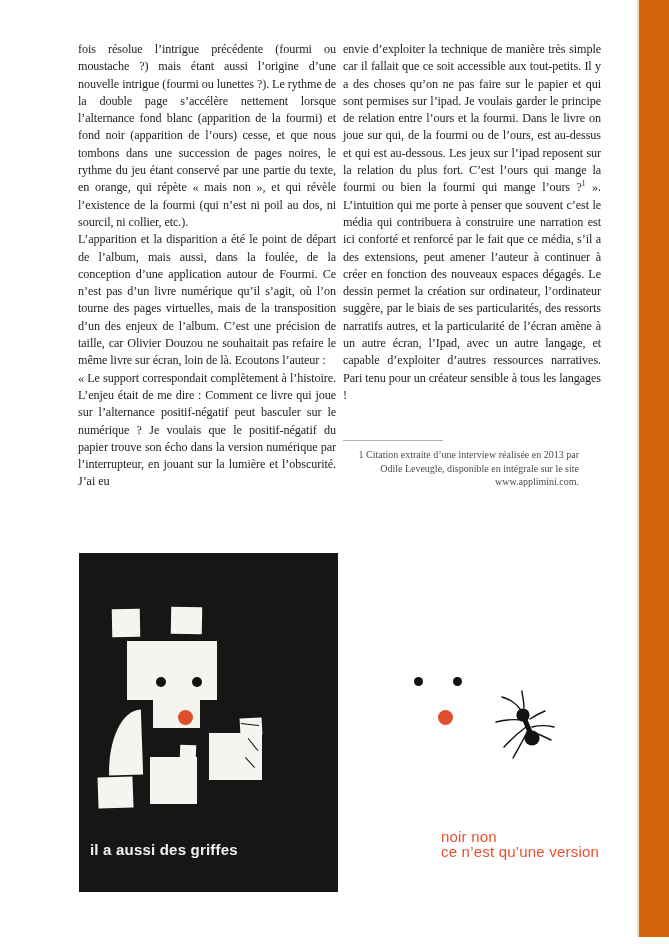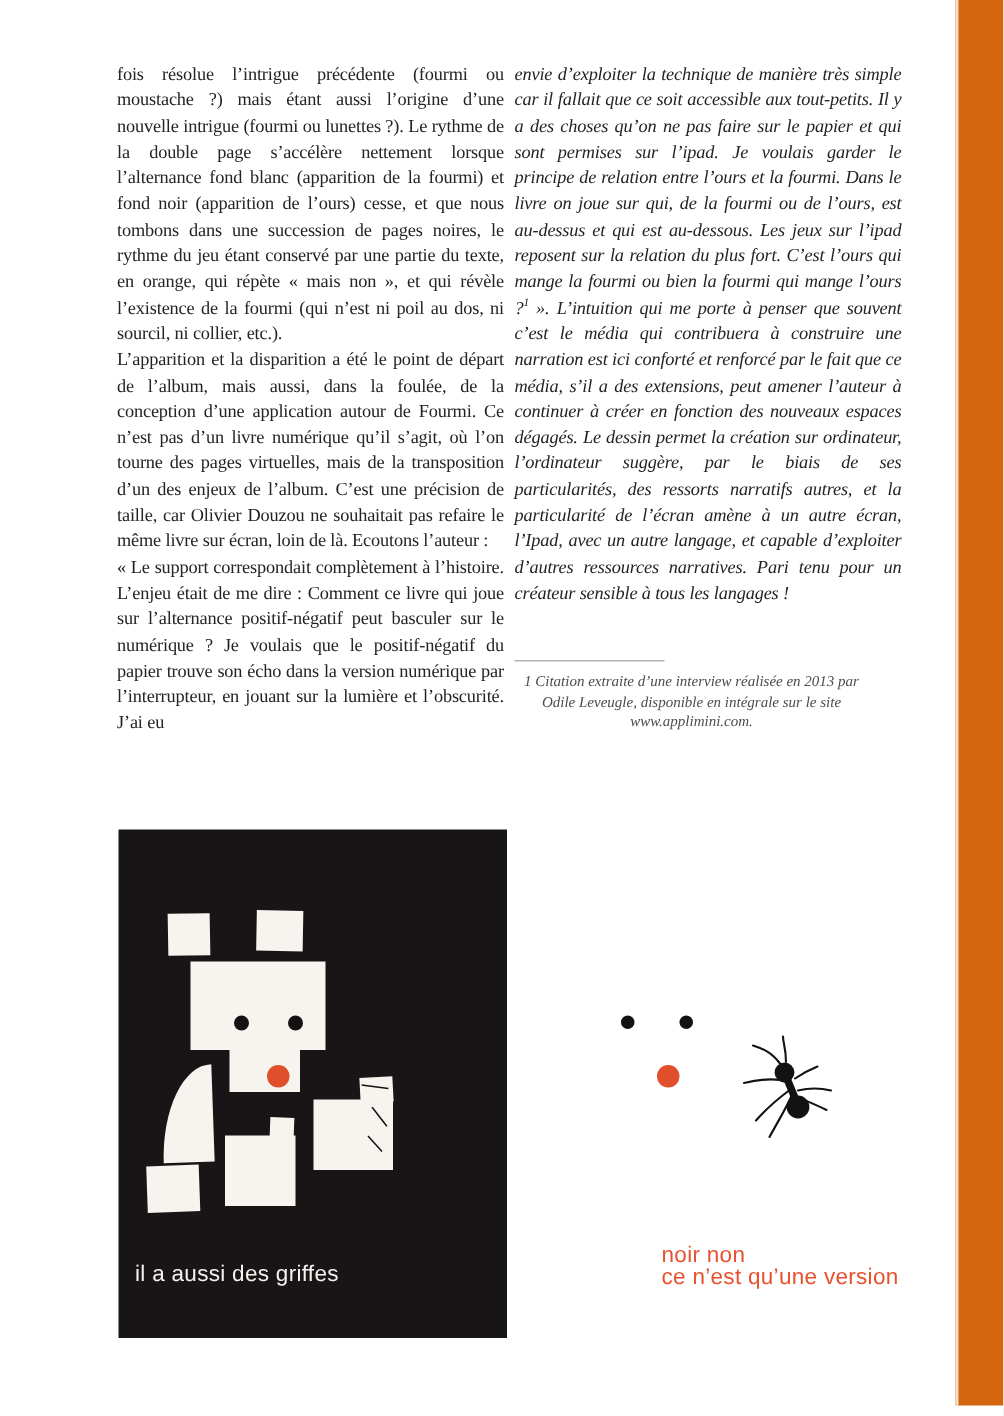--- a/index.html
+++ b/index.html
@@ -17,30 +17,30 @@
     position: absolute;
     top: 41px;
     width: 258px;
     text-align: justify;
     font-size: 12.2px;
     line-height: 17.3px;
     letter-spacing: -0.1px;
     color: var(--text, #262223);
   }
   .col-left  { left: 78px; }
-  .col-right { left: 343px; font-style: italic; }
+  .col-right { left: 343px; }
   .col p { margin: 0; }
   .seg-italic { }
   .seg-sup { vertical-align: super; font-size: 0.62em; line-height: 0; }
 
   
   .footnote {
     margin-top: 36px;
     width: 236px;
-    text-align: center;
+    text-align: right;
     font-size: 10px;
     line-height: 13.5px;
     letter-spacing: 0;
     color: #4c4c4c;
   }
   .footnote-rule {
     width: 100px;
     height: 0;
     border-top: 1px solid #b3b3b3;
     margin: 0 0 7px 0;
@@ -58,20 +58,21 @@
   }
 
   
   .fig-bear {
     position: absolute;
     left: 79px;
     top: 553px;
     width: 259px;
     height: 339px;
     background: var(--fig-bg, #181516);
+    font-weight: bold;
   }
   .shape { position: absolute; background: var(--shape, #f6f4ef); }
   .bear-ear-l   { left: 33px;  top: 56px;  width: 28px; height: 28px; transform: rotate(-1deg); }
   .bear-ear-r   { left: 92px;  top: 54px;  width: 31px; height: 27px; transform: rotate(1deg); }
   .bear-head    { left: 48px;  top: 88px;  width: 90px; height: 59px; }
   .bear-muzzle  { left: 74px;  top: 146px; width: 47px; height: 29px; }
   .bear-arm     { left: 29px;  top: 157px; width: 34px; height: 65px; border-top-left-radius: 100% 100%; transform: rotate(-2deg); }
   .bear-blockbl { left: 19px;  top: 224px; width: 35px; height: 31px; transform: rotate(-2deg); }
   .bear-body    { left: 71px;  top: 204px; width: 47px; height: 47px; }
   .bear-bodytab { left: 101px; top: 192px; width: 16px; height: 14px; transform: rotate(2deg); }

